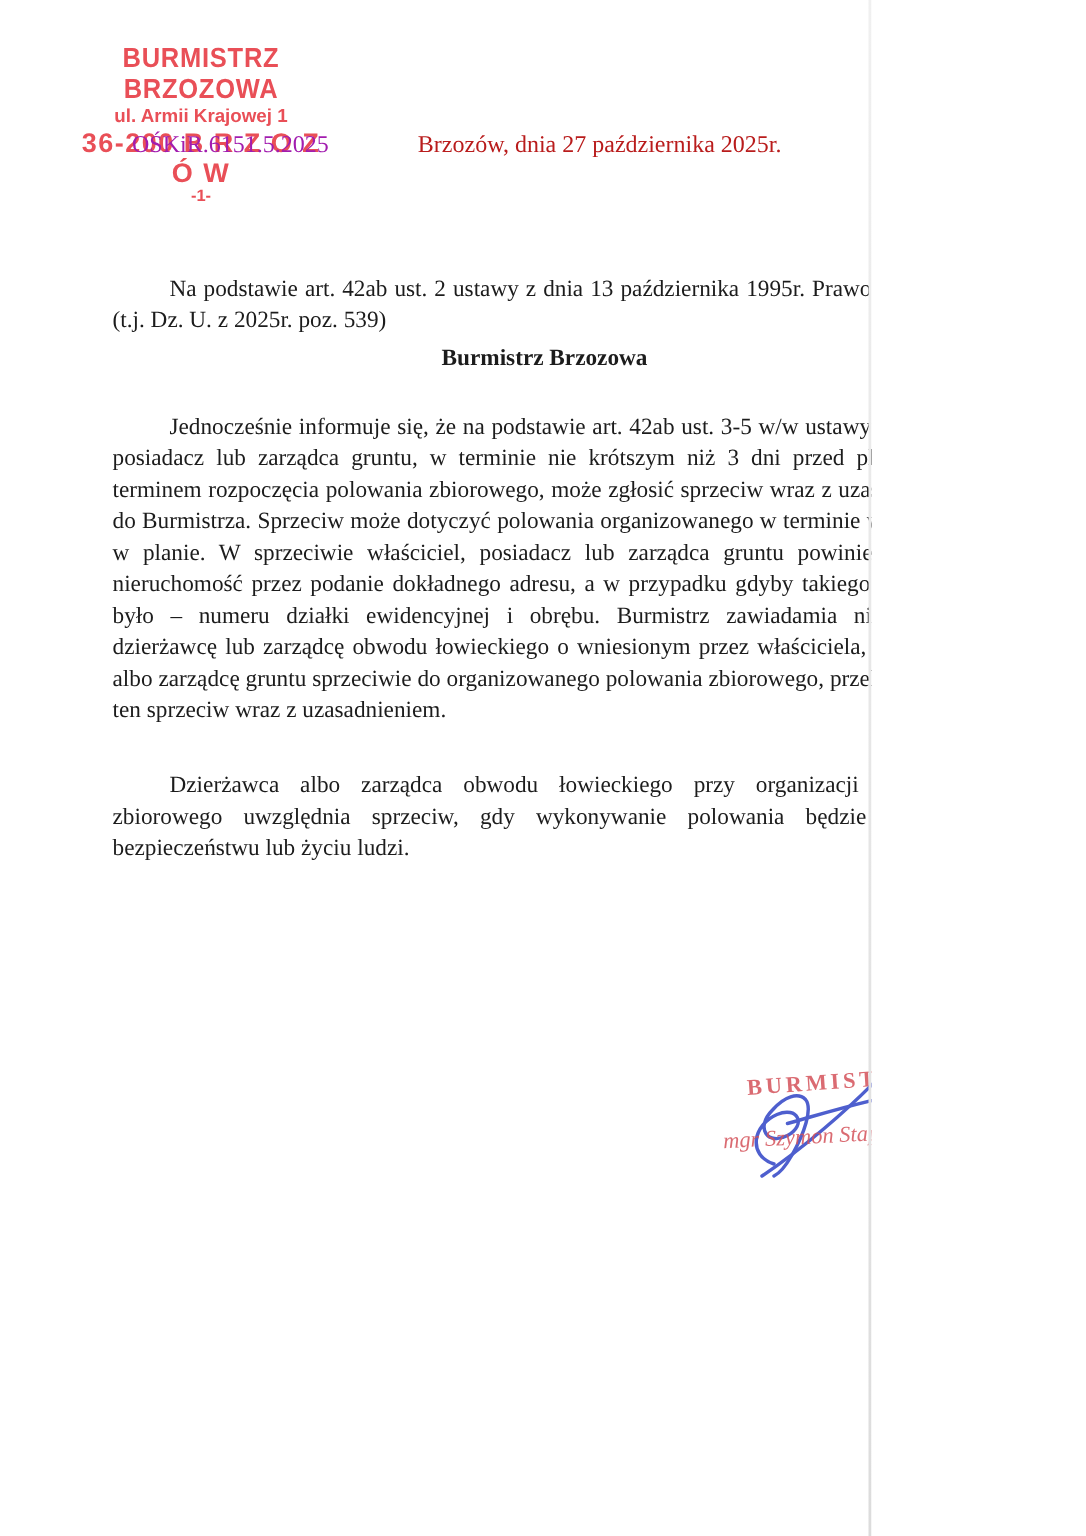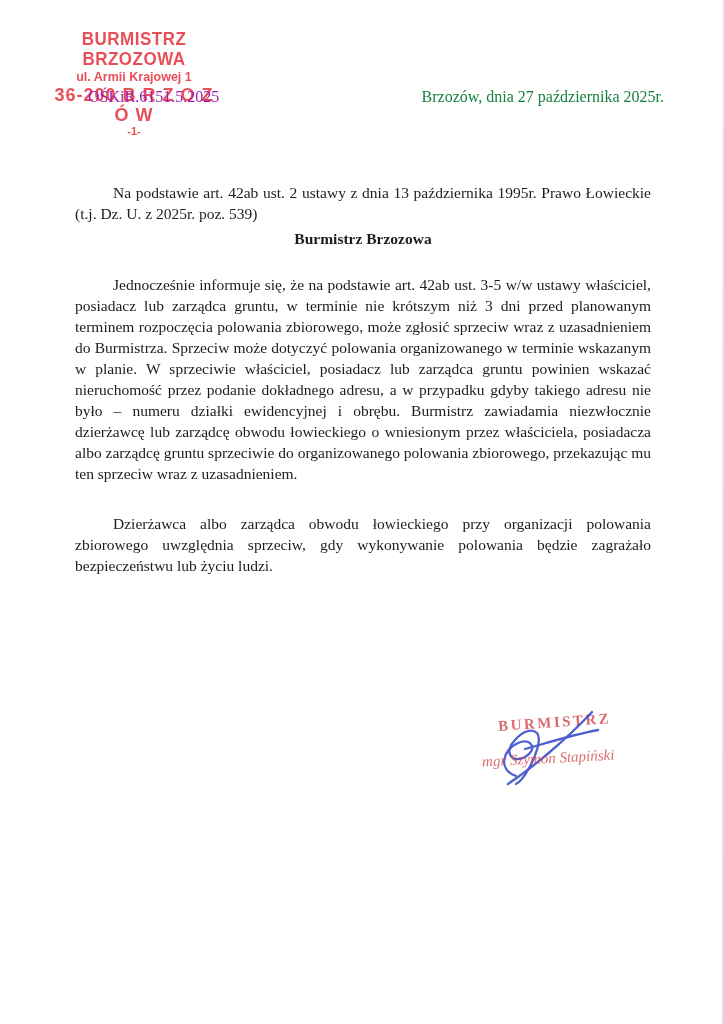--- a/index.html
+++ b/index.html
@@ -1,18 +1,18 @@
 <!DOCTYPE html>
 <html lang="pl"><head>
 <meta charset="utf-8">
 <style>
   html, body { margin: 0; padding: 0; background: #ffffff; }
   .sheet {
     position: relative;
-    width: 724px;
+    width: 581px;
     height: 1024px;
     background: #ffffff;
     font-family: "Liberation Serif", serif;
     color: #1c1c1c;
     overflow: hidden;
   }
   .scan-edge {
     position: absolute; right: 0; top: 0; width: 2px; height: 100%;
     background: linear-gradient(to bottom, #f0f0f0, #dcdcdc);
   }
@@ -27,21 +27,21 @@
   .office-stamp .s1 { font-size: 17px; letter-spacing: 0.5px; transform: scaleY(1.08); }
   .office-stamp .s2 { font-size: 12.5px; margin-top: 2px; }
   .office-stamp .s3 { font-size: 18px; letter-spacing: 1px; margin-top: 1px; }
   .office-stamp .s4 { font-size: 11px; margin-top: 0px; }
   .ref-number {
     position: absolute; left: 88px; top: 88px;
     font-size: 16px; color: #a21caf;
   }
   .dateline {
     position: absolute; right: 60px; top: 88px;
-    font-size: 16px; color: #15803d;
+    font-size: 16px; color: #b91c1c;
   }
   
   .body-col {
     position: absolute; left: 75px; top: 145px; width: 576px;
   }
   .doc-title {
     text-align: center;
     font-size: 19px;
     font-weight: bold;
     letter-spacing: 5px;

